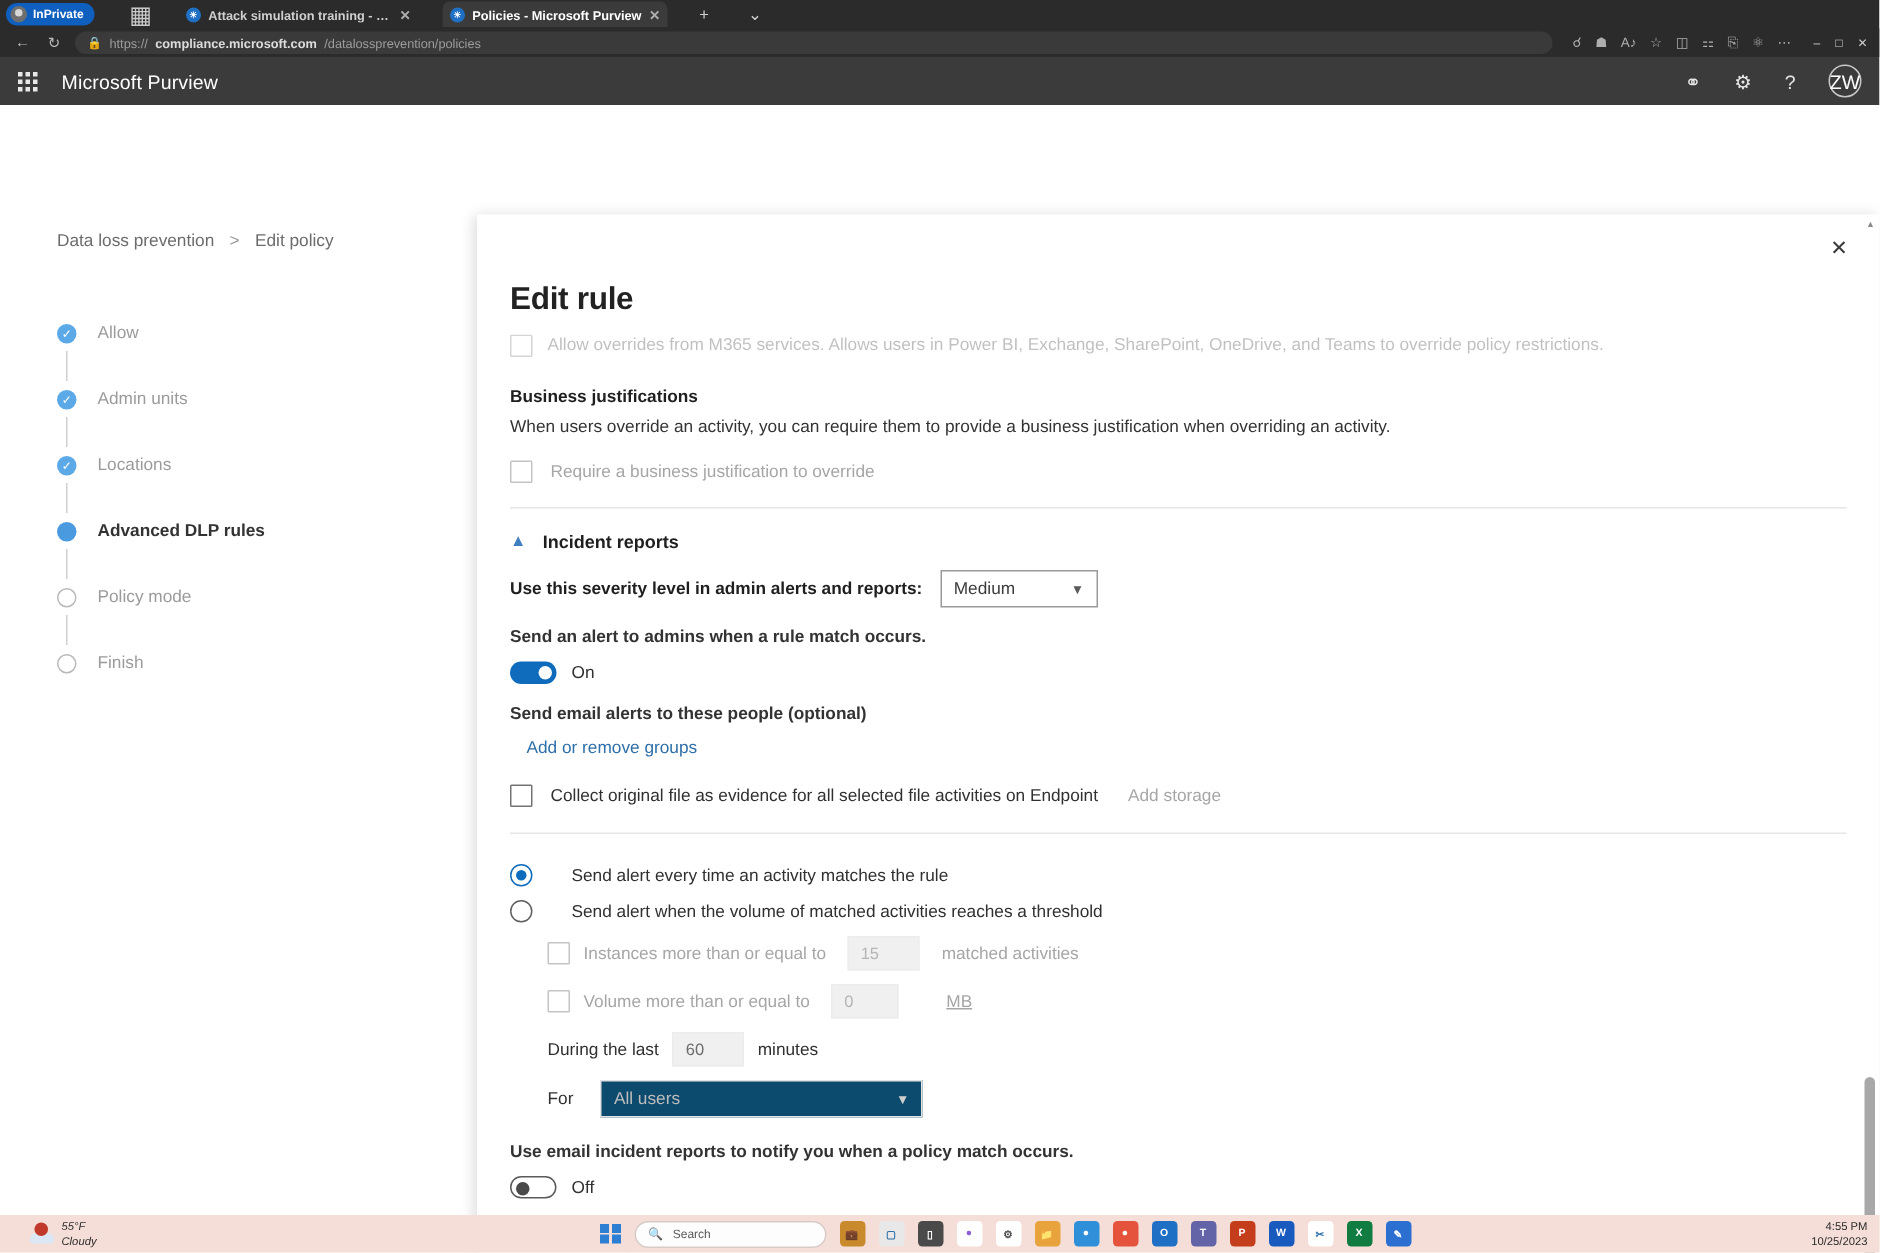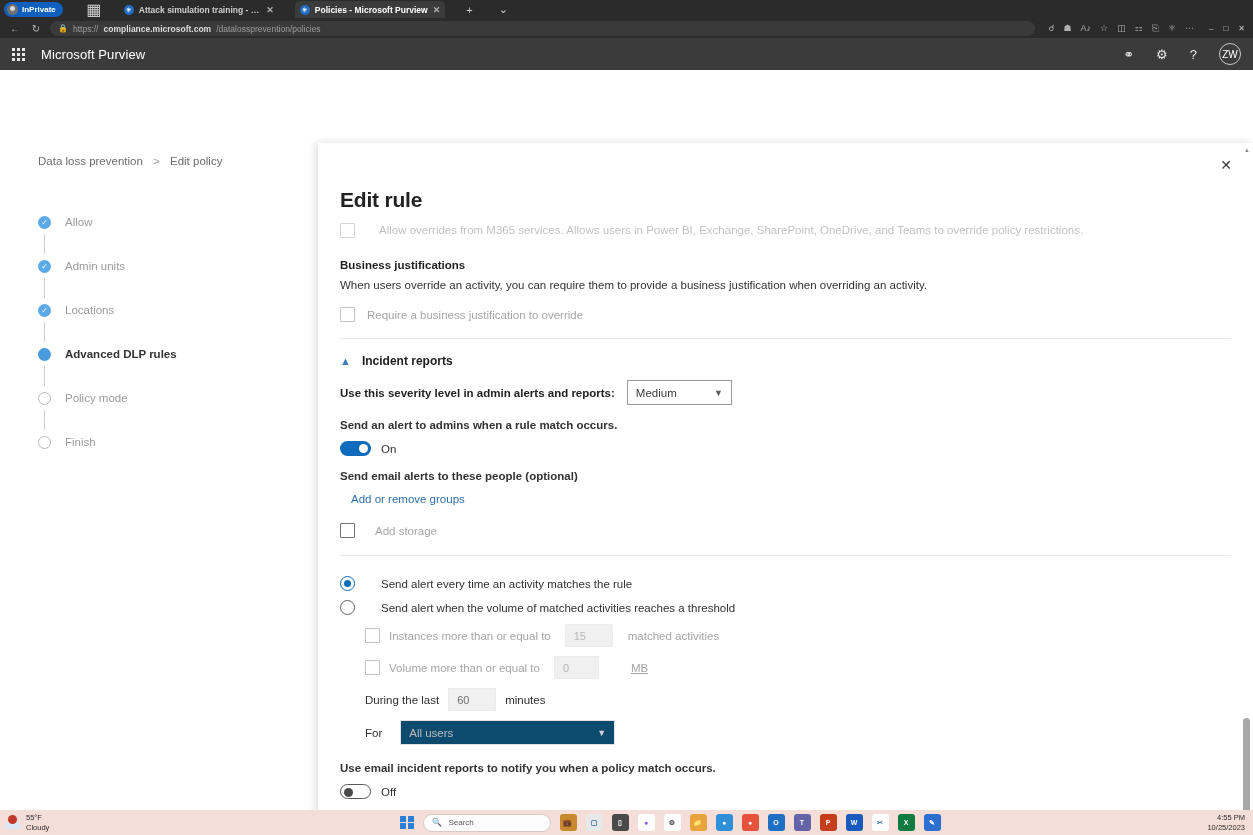--- a/index.html
+++ b/index.html
@@ -83,21 +83,21 @@
     grid-template-rows: repeat(3, 3px); gap: 2px; margin-right: 16px;
   }
   .waffle i { background: #e8e8e8; width: 3px; height: 3px; display: block; }
   .app-title { font-size: 13px; font-weight: normal; letter-spacing: .1px; }
   .header-spacer { flex: 1; }
   .hdr-icons { display: flex; align-items: center; gap: 22px; }
   .hdr-ic { color: #e6e6e6; font-size: 13px; line-height: 1; }
   .avatar {
     width: 22px; height: 22px; border-radius: 50%;
     border: 1px solid #c8c8c8; color: #ffffff;
-    font-size: 10px; display: flex; align-items: center; justify-content: center;
+    font-size: 13px; display: flex; align-items: center; justify-content: center;
   }
 
   
   .page { position: relative; height: 752px; background: #ffffff; }
 
   .breadcrumb {
     position: absolute; left: 38px; top: 85px;
     font-size: 11.5px; color: #6c6c6c;
   }
   .breadcrumb .crumb-sep { margin: 0 7px; color: #9a9a9a; }
@@ -132,21 +132,21 @@
     font-size: 21px; font-weight: bold; color: #222222;
     letter-spacing: -.2px;
   }
   .panel-scroll {
     position: absolute; left: 0; top: 80px; right: 0; bottom: 59px;
     overflow: hidden;
   }
   .content { padding: 0 22px 0 22px; position: relative; }
 
   .clipped-row {
-    display: flex; align-items: center; gap: 24px;
+    display: flex; align-items: center; gap: 10px;
     height: 22px; opacity: .30; margin-top: -4px;
   }
   .row-label { font-size: 11.5px; color: #303030; }
   .muted { color: #a6a6a6; }
 
   .chk {
     width: 15px; height: 15px; border: 1.2px solid #747474;
     background: #ffffff; flex: none; border-radius: 1px;
   }
   .chk.disabled { border-color: #c4c4c4; }
@@ -221,21 +221,21 @@
   .scroll-up, .scroll-dn {
     position: absolute; right: 3px; font-size: 6px; color: #8a8a8a;
   }
   .scroll-up { top: 4px; }
 
   
   .taskbar {
     position: absolute; left: 0; bottom: 0; width: 1253px; height: 25px;
     background: #f5ded8; display: flex; align-items: center;
   }
-  .weather { display: flex; align-items: center; gap: 4px; padding-left: 5px; width: 400px; }
+  .weather { display: flex; align-items: center; gap: 4px; padding-left: 20px; width: 400px; font-style: italic; }
   .weather-ic { position: relative; width: 17px; height: 15px; }
   .weather-ic .cloud {
     position: absolute; bottom: 1px; left: 0; width: 16px; height: 7px;
     background: #dbe7f5; border-radius: 4px 4px 2px 2px;
   }
   .weather-ic .badge {
     position: absolute; top: 0; left: 3px; width: 9px; height: 9px;
     border-radius: 50%; background: #c0392b; color: #fff;
     font-size: 6px; display: flex; align-items: center; justify-content: center;
   }
@@ -420,20 +420,21 @@
               <i class="knob"></i>
             </span>
           <span class="toggle-txt">On</span>
         </div>
 
         <div class="blk-desc" style="font-weight:bold;margin-top:14px;">Send email alerts to these people (optional)</div>
         <div class="link" style="margin-top:11px;margin-left:11px;">Add or remove groups</div>
 
         <div class="inline-row" style="margin-top:18px;">
           <span class="chk"></span>
+          <span class="row-label">Collect original file as evidence for all selected file activities on Endpoint</span>
           <span class="row-label muted" style="margin-left:8px;">Add storage</span>
         </div>
 
         <div class="divider" style="margin-top:17px;"></div>
 
         <div class="radio-row" style="margin-top:20px;">
           <span class="radio sel"></span>
           <span class="row-label">Send alert every time an activity matches the rule</span>
         </div>
         <div class="radio-row">

